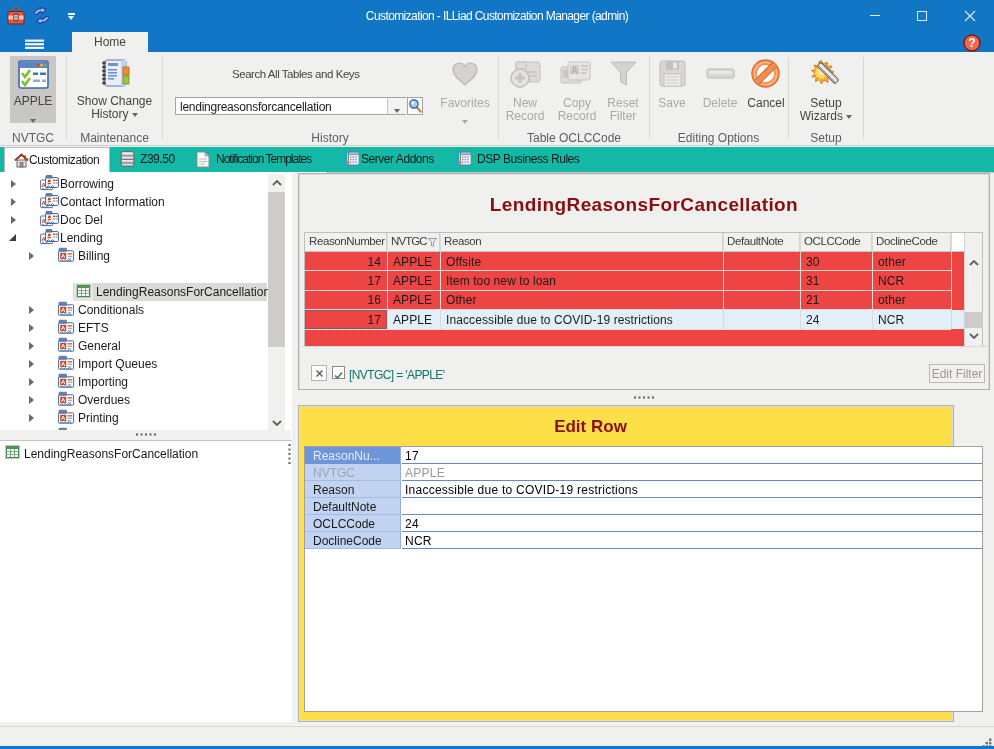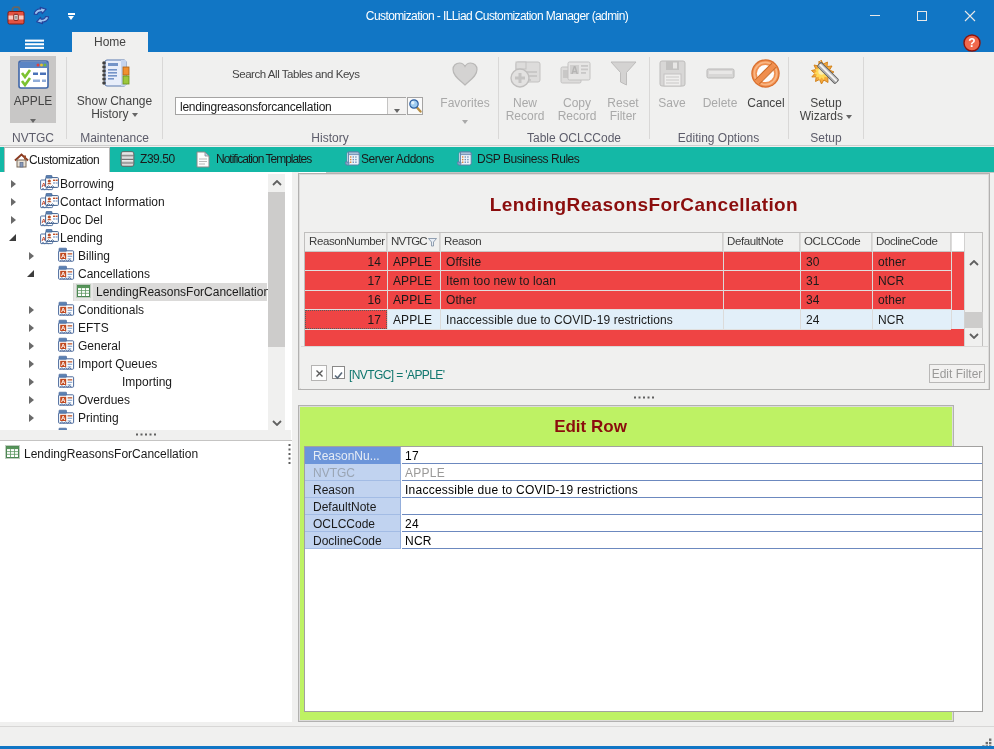--- a/index.html
+++ b/index.html
@@ -40,21 +40,21 @@
   .exp-c{position:absolute;width:0;height:0;border-top:4px solid transparent;border-bottom:4px solid transparent;border-left:5px solid #6a6a6a;top:5px;}
   .exp-e{position:absolute;width:0;height:0;border-left:7px solid transparent;border-bottom:7px solid #3c3c3c;top:5px;}
   .cardicon{position:absolute;top:0;width:19px;height:17px;}
   #treescroll{position:absolute;left:268px;top:2px;width:17px;height:256px;background:#f0f0ef;}
 
   #vsplit{position:absolute;left:292px;top:172px;width:7px;height:550px;background:#f0f0ef;}
 
   
   #toppanel{position:absolute;left:298px;top:173px;width:692px;height:217px;background:#f0f0ef;border:1px solid #b2b1b0;box-shadow:inset 0 0 0 1px #dddcdb;}
   #midsplit{position:absolute;left:299px;top:390px;width:691px;height:15px;background:#f0f0ef;}
-  #botpanel{position:absolute;left:298px;top:405px;width:656px;height:317px;background:#bef264;border:1px solid #b2b1b0;box-shadow:inset 0 0 0 1px #dddcdb;}
+  #botpanel{position:absolute;left:298px;top:405px;width:656px;height:317px;background:#fde047;border:1px solid #b2b1b0;box-shadow:inset 0 0 0 1px #dddcdb;}
 
   .paneltitle{font-weight:bold;font-size:18px;color:#8b0d0d;}
 
   
   #grid{position:absolute;left:5px;top:58px;width:679px;height:115px;background:#ef4444;border:1px solid #c0bfbe;}
   .gh{position:absolute;top:0;height:18px;background:#f0f0ef;border-right:1px solid #d2d1d0;font-size:11.5px;letter-spacing:-0.4px;color:#3c3c3c;}
   .gh span{position:absolute;top:2px;left:4px;}
   .gcell{position:absolute;height:19px;font-size:12px;letter-spacing:0.1px;color:#1a1a1a;}
   .grow-line{position:absolute;left:0;width:646px;height:1px;background:#e0dfde;}
   .gvline{position:absolute;top:19px;width:1px;background:#dcdbda;}
@@ -390,27 +390,20 @@
           </svg>
           <span class="lbl" style="left:60px;">Lending</span>
         </div>
       <div class="trow" style="top:73px;">
           <span class="exp-c" style="left:29px;"></span>
           <svg class="cardicon" style="left:58px">
             <use href="#card1"></use>
           </svg>
           <span class="lbl" style="left:78px;">Billing</span>
         </div>
-      <div class="trow" style="top:91px;">
-          <span class="exp-e" style="left:27px;"></span>
-          <svg class="cardicon" style="left:58px">
-            <use href="#card1"></use>
-          </svg>
-          <span class="lbl" style="left:78px;">Cancellations</span>
-        </div>
       <div class="trow" style="top:109px;">
           <div class="abs" style="left:73px;top:0;width:194px;height:18px;background:#dbdad9;"></div>
           <div class="abs" style="left:74px;top:0;width:19px;height:18px;background:#e7e6e5;"></div>
           <svg class="cardicon" style="left:76px;top:1px">
             <use href="#tblicon"></use>
           </svg>
           <span class="lbl" style="left:96px;">LendingReasonsForCancellation</span>
         </div>
       <div class="trow" style="top:127px;">
           <span class="exp-c" style="left:29px;"></span>
@@ -438,21 +431,21 @@
           <svg class="cardicon" style="left:58px">
             <use href="#card1"></use>
           </svg>
           <span class="lbl" style="left:78px;">Import Queues</span>
         </div>
       <div class="trow" style="top:199px;">
           <span class="exp-c" style="left:29px;"></span>
           <svg class="cardicon" style="left:58px">
             <use href="#card1"></use>
           </svg>
-          <span class="lbl" style="left:78px;margin-left:44px;">Importing</span>
+          <span class="lbl" style="left:78px;">Importing</span>
         </div>
       <div class="trow" style="top:217px;">
           <span class="exp-c" style="left:29px;"></span>
           <svg class="cardicon" style="left:58px">
             <use href="#card1"></use>
           </svg>
           <span class="lbl" style="left:78px;">Overdues</span>
         </div>
       <div class="trow" style="top:235px;">
           <span class="exp-c" style="left:29px;"></span>
@@ -580,21 +573,21 @@
       <div class="grow-line" style="top:37px;"></div>
       <div class="gcell" style="left:0;top:41px;width:76px;text-align:right;">17</div>
       <div class="gcell" style="left:88px;top:41px;">APPLE</div>
       <div class="gcell" style="left:141px;top:41px;">Item too new to loan</div>
       <div class="gcell" style="left:501px;top:41px;">31</div>
       <div class="gcell" style="left:573px;top:41px;">NCR</div>
       <div class="grow-line" style="top:57px;"></div>
       <div class="gcell" style="left:0;top:60px;width:76px;text-align:right;">16</div>
       <div class="gcell" style="left:88px;top:60px;">APPLE</div>
       <div class="gcell" style="left:141px;top:60px;">Other</div>
-      <div class="gcell" style="left:501px;top:60px;">34</div>
+      <div class="gcell" style="left:501px;top:60px;">21</div>
       <div class="gcell" style="left:573px;top:60px;">other</div>
       <div class="grow-line" style="top:76px;"></div>
 
       <div class="abs" style="left:82px;top:77px;width:577px;height:19px;background:#e2eff9;"></div>
       <div class="abs" style="left:0;top:77px;width:82px;height:19px;border:1px dotted #5a5a5a;"></div>
       <div class="gcell" style="left:0;top:80px;width:76px;text-align:right;">17</div>
       <div class="gcell" style="left:88px;top:80px;">APPLE</div>
       <div class="gcell" style="left:141px;top:80px;">Inaccessible due to COVID-19 restrictions</div>
       <div class="gcell" style="left:501px;top:80px;">24</div>
       <div class="gcell" style="left:573px;top:80px;">NCR</div>

